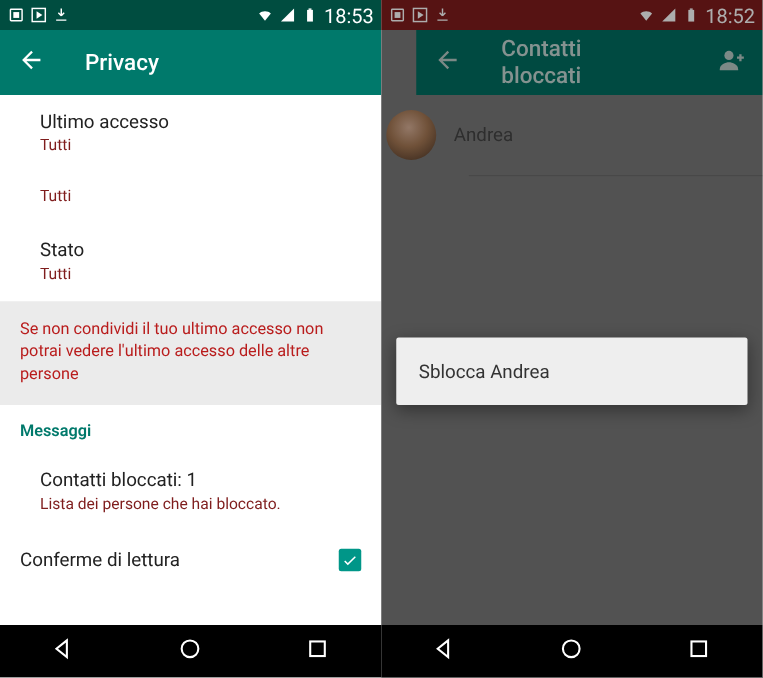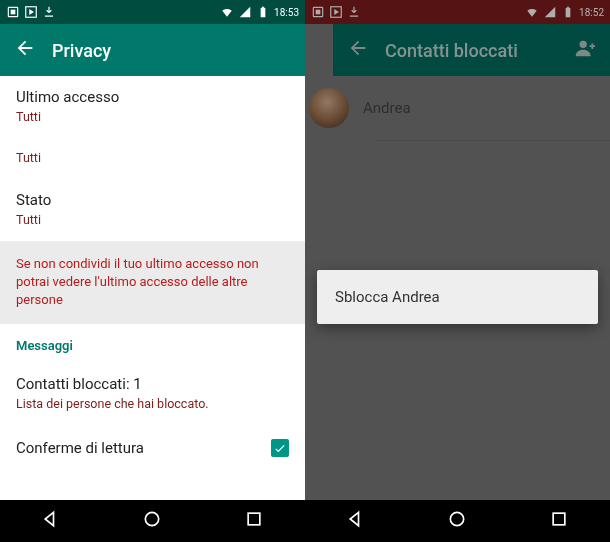--- a/index.html
+++ b/index.html
@@ -1,35 +1,35 @@
 <!DOCTYPE html>
 <html><head>
 <meta charset="utf-8">
 <style>
   * { box-sizing: border-box; margin: 0; padding: 0; font-family: Roboto, -apple-system, Helvetica, Arial, sans-serif; }
   body { width: 610px; height: 542px; background: #fff; display: flex; }
   .phone { position: relative; width: 305px; height: 542px; background: #fff; overflow: hidden; }
   .phone.right { background: #7a7a7a; }
   
-  .status-bar { height: 24px; background: #004d40; display: flex; align-items: center; justify-content: flex-end; gap: 4px; padding: 0 6px; color: #fff; font-size: 10px; }
+  .status-bar { height: 24px; background: #004d40; display: flex; align-items: center; justify-content: flex-end; gap: 4px; padding: 0 6px; color: #fff; font-size: 16px; }
   .status-bar.dim { background: #7f1d1d; }
   .sb-left { margin-right: auto; display: flex; gap: 4px; }
   .sb-icon { width: 14px; height: 14px; display: inline-flex; align-items: center; justify-content: center; }
   .sb-icon svg { width: 100%; height: 100%; fill: #fff; }
   
-  .app-bar { height: 52px; background: #00796b; display: flex; align-items: center; gap: 16px; padding: 0 14px; color: #fff; }
+  .app-bar { height: 52px; background: #00796b; display: flex; align-items: center; gap: 32px; padding: 0 14px; color: #fff; }
   .app-bar.dim { background: #006e60; margin-left: 28px; }
   .app-bar .title { font-size: 18px; font-weight: 500; }
   .right .app-bar .title { color: #c4d8d4; }
   .back-icon svg, .add-person-icon svg { width: 22px; height: 22px; fill: #fff; }
   .right .back-icon svg, .right .add-person-icon svg { fill: #b7cac6; }
   .spacer { flex: 1; }
   
   .section-header { color: #00796b; font-size: 13px; font-weight: 600; padding: 14px 16px 10px; }
-  .setting-item { padding: 12px 16px 14px; }
+  .setting-item { padding: 12px 32px 14px; }
   .setting-item .primary { font-size: 15px; color: #222; margin-bottom: 3px; }
   .setting-item .secondary { font-size: 12.5px; color: #7f1d1d; }
   .info-box { background: #ebebeb; padding: 14px 16px; color: #b91c1c; font-size: 13px; line-height: 1.4; }
   .setting-row { display: flex; align-items: center; padding: 14px 16px; }
   .setting-row .primary { font-size: 15px; color: #222; flex: 1; }
   .checkbox { width: 18px; height: 18px; background: #009688; display: flex; align-items: center; justify-content: center; border-radius: 2px; }
   .checkbox svg { width: 14px; height: 14px; fill: #fff; }
   
   .nav-bar { position: absolute; bottom: 0; left: 0; right: 0; height: 42px; background: #000; display: flex; align-items: center; justify-content: space-around; }
   .nav-btn svg { width: 20px; height: 20px; fill: none; stroke: #fff; stroke-width: 2; }

